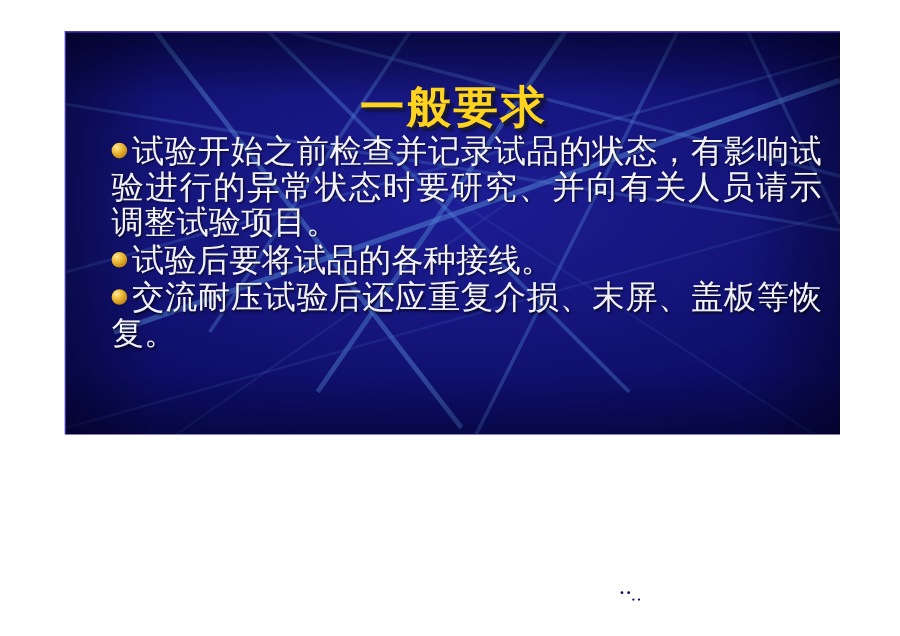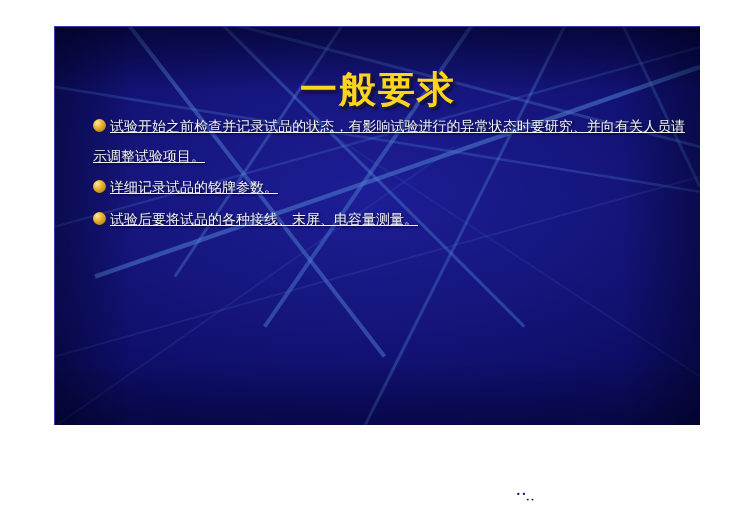--- a/index.html
+++ b/index.html
@@ -14,21 +14,21 @@
     overflow: hidden;
     font-family: "DejaVu Sans", "Liberation Sans", sans-serif;
   }
 
   
   #slide {
     position: absolute;
     left: 54px;
     top: 26px;
     width: 646px;
-    height: 399px;
+    height: 336px;
     overflow: hidden;
     background: #6d28d9;
     border-top: 1px solid #3a3aa8;
     border-left: 1px solid #3a3aa8;
     box-sizing: border-box;
   }
   
   #bg-base {
     position: absolute;
     inset: 0;
@@ -69,25 +69,24 @@
     white-space: nowrap;
   }
 
   
   #body-block {
     position: absolute;
     left: 38px;
     top: 85px;
     width: 592px;
     font-family: "DejaVu Serif", "Liberation Serif", serif;
-    font-size: 14px;
+    font-size: 27px;
     line-height: 29.5px;
     color: #f2f2f8;
     text-shadow: 1px 1px 2px rgba(0,0,0,0.75);
-    text-decoration: underline;
   }
   .bullet-para {
     position: relative;
     margin: 0 0 2px 0;
     text-indent: 17px;
     text-align: justify;
     text-justify: inter-character;
   }
   .bullet-dot {
     position: absolute;
@@ -167,25 +166,25 @@
 
   <div id="title">一般要求</div>
 
   <div id="body-block">
     <p class="bullet-para">
       <span class="bullet-dot"></span>
       <span>试验开始之前检查并记录试品的状态，有影响试验进行的异常状态时要研究、并向有关人员请示调整试验项目。</span>
     </p>
     <p class="bullet-para">
       <span class="bullet-dot"></span>
-      <span>详细记录试品的铭牌参数。</span>
+      <span>试验后要将试品的各种接线。</span>
     </p>
     <p class="bullet-para">
       <span class="bullet-dot"></span>
-      <span>试验后要将试品的各种接线、末屏、电容量测量。</span>
+      <span>交流耐压试验后还应重复介损、末屏、盖板等恢复。</span>
     </p>
   </div>
 
   <div id="bottom-rule"></div>
 </div>
 
 <div id="watermark">
   <svg id="wechat-icon" width="26" height="22" viewBox="0 0 26 22">
     <g fill="#ffffff">
       <path d="M9.2 0.6C4.3 0.6 0.4 3.9 0.4 7.9c0 2.3 1.3 4.3 3.3 5.6L3 16.2l3.1-1.6c1 .3 2 .4 3.1.4.3 0 .6 0 .9-.03-.2-.6-.3-1.2-.3-1.8 0-3.8 3.7-6.9 8.3-6.9.3 0 .6 0 .9.04C18.2 3.1 14.1 0.6 9.2 0.6z"></path>

